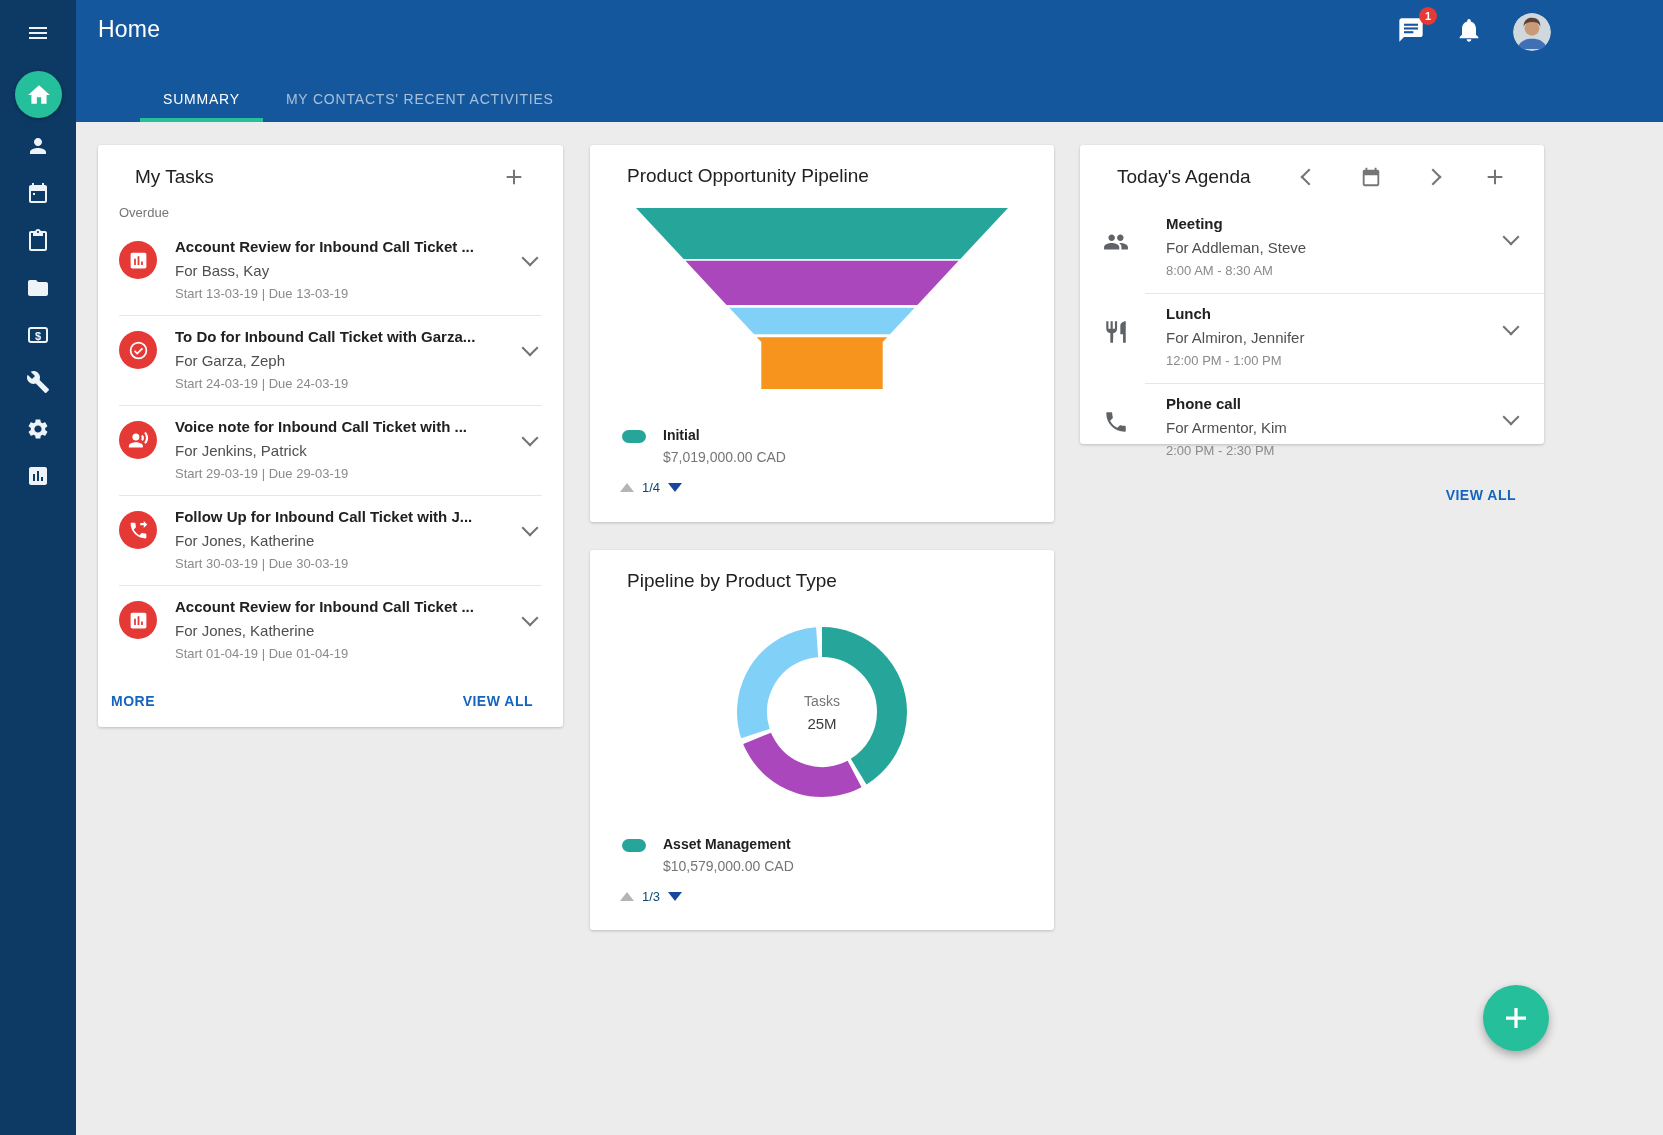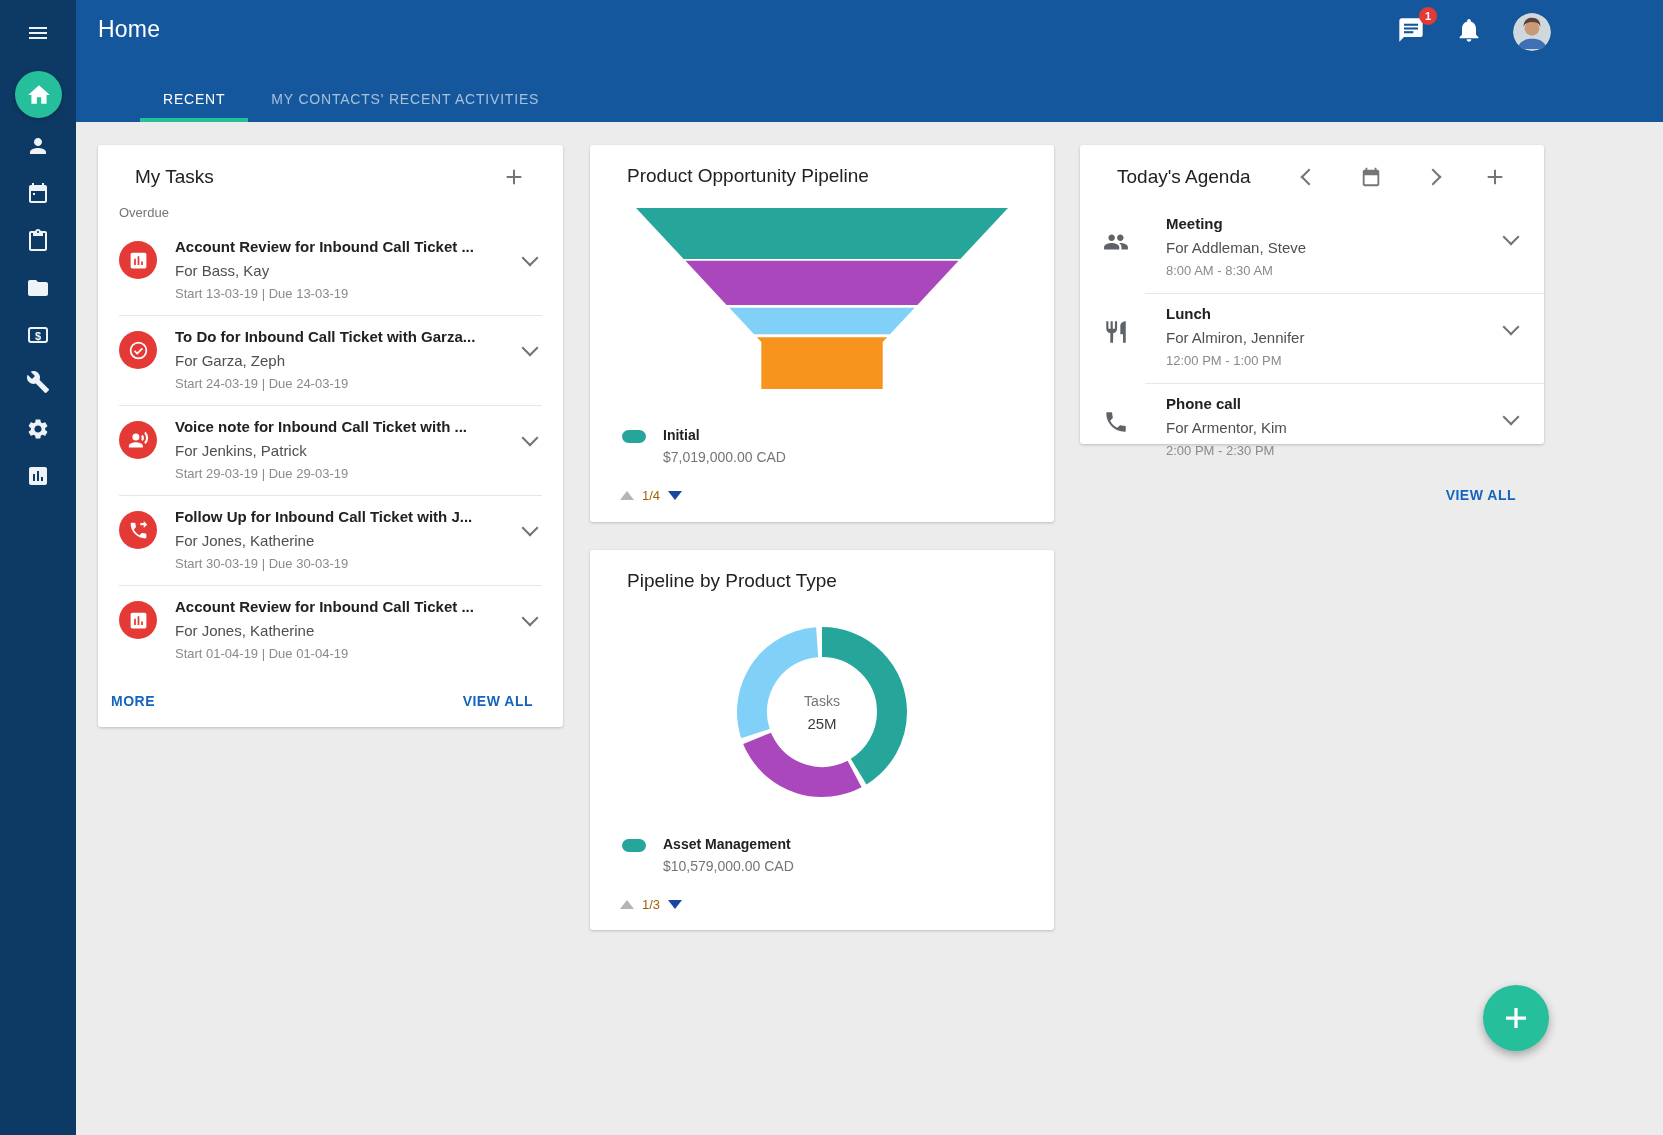--- a/index.html
+++ b/index.html
@@ -62,21 +62,21 @@
   .funnel-wrap{margin:21px auto 0;width:380px}
   .funnel-wrap svg{display:block;width:380px;height:186px}
   .legend{display:flex;margin:33px 0 0 32px}
   #donut-card .legend{margin-top:24px}
   .legend-swatch{width:24px;height:13px;border-radius:7px;margin-top:3px;background:#26a69a;flex:0 0 24px}
   .legend-text{margin-left:17px}
   .legend-label{font-size:14px;font-weight:700;color:#212121;margin-bottom:6px}
   .legend-value{font-size:14px;color:#757575}
   .pager{display:flex;align-items:center;margin:15px 0 0 30px}
   .tri-up{width:0;height:0;border-left:7px solid transparent;border-right:7px solid transparent;border-bottom:9px solid #b5b5b5;cursor:pointer}
-  .pager-label{font-size:13px;color:#a16207;margin:8px 8px}
+  .pager-label{font-size:13px;color:#0c4a6e;margin:0 8px}
   .tri-down{width:0;height:0;border-left:7px solid transparent;border-right:7px solid transparent;border-top:9px solid #17479e;cursor:pointer}
   .donut-wrap{position:relative;width:200px;height:200px;margin:20px auto 0}
   .donut-wrap svg{display:block;width:200px;height:200px}
   .donut-center{position:absolute;inset:0;display:flex;flex-direction:column;align-items:center;justify-content:center}
   .donut-center .t1{font-size:14px;color:#757575;margin-bottom:6px}
   .donut-center .t2{font-size:15px;color:#3c3c3c}
 
   
   #agenda-card{left:1080px;top:145px;width:464px;height:299px}
   .agenda-rows{margin-top:15px}
@@ -145,21 +145,21 @@
   <div class="sb-icon" style="top:464px">
     <svg viewBox="0 0 24 24">
         <path d="M19 3H5c-1.1 0-2 .9-2 2v14c0 1.1.9 2 2 2h14c1.1 0 2-.9 2-2V5c0-1.1-.9-2-2-2zM9 17H7v-7h2v7zm4 0h-2V7h2v10zm4 0h-2v-4h2v4z"></path>
       </svg>
   </div>
 </nav>
 
 <header class="topbar">
   <div class="page-title">Home</div>
   <div class="tabs">
-    <div class="tab active">RECENT</div>
+    <div class="tab active">SUMMARY</div>
     <div class="tab">MY CONTACTS' RECENT ACTIVITIES</div>
   </div>
   <div class="top-icons">
     <div class="ticon">
       <svg viewBox="0 0 24 24">
           <path d="M20 2H4c-1.1 0-2 .9-2 2v18l4-4h14c1.1 0 2-.9 2-2V4c0-1.1-.9-2-2-2z" fill="#fff"></path>
           <rect x="6" y="6.6" width="12" height="1.8" fill="#15579d"></rect>
           <rect x="6" y="9.8" width="12" height="1.8" fill="#15579d"></rect>
           <rect x="6" y="13" width="8" height="1.8" fill="#15579d"></rect>
         </svg>

